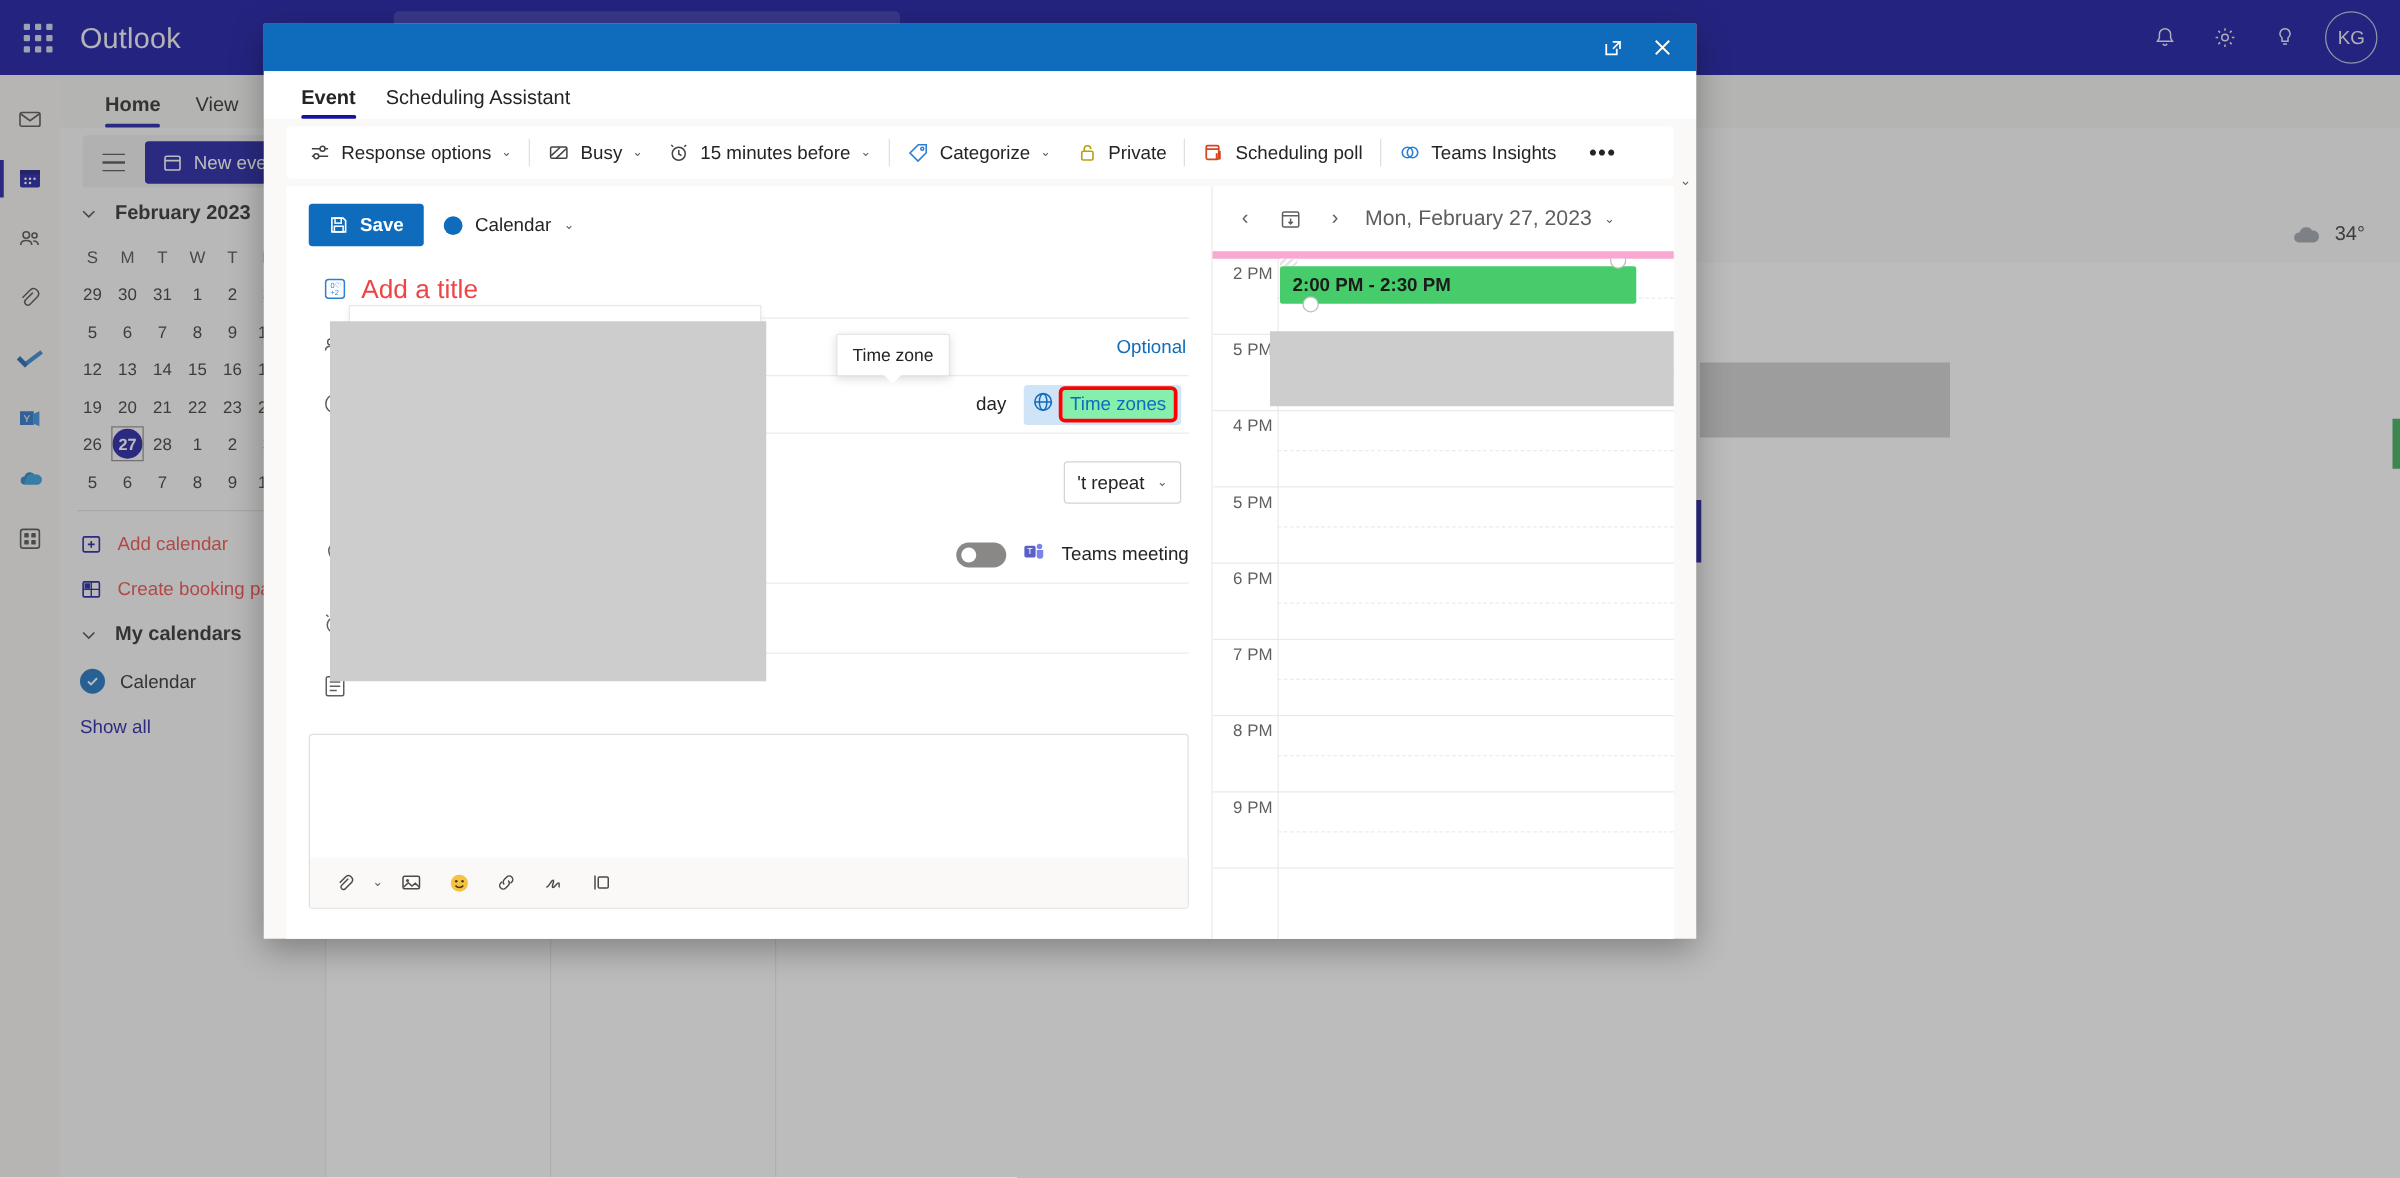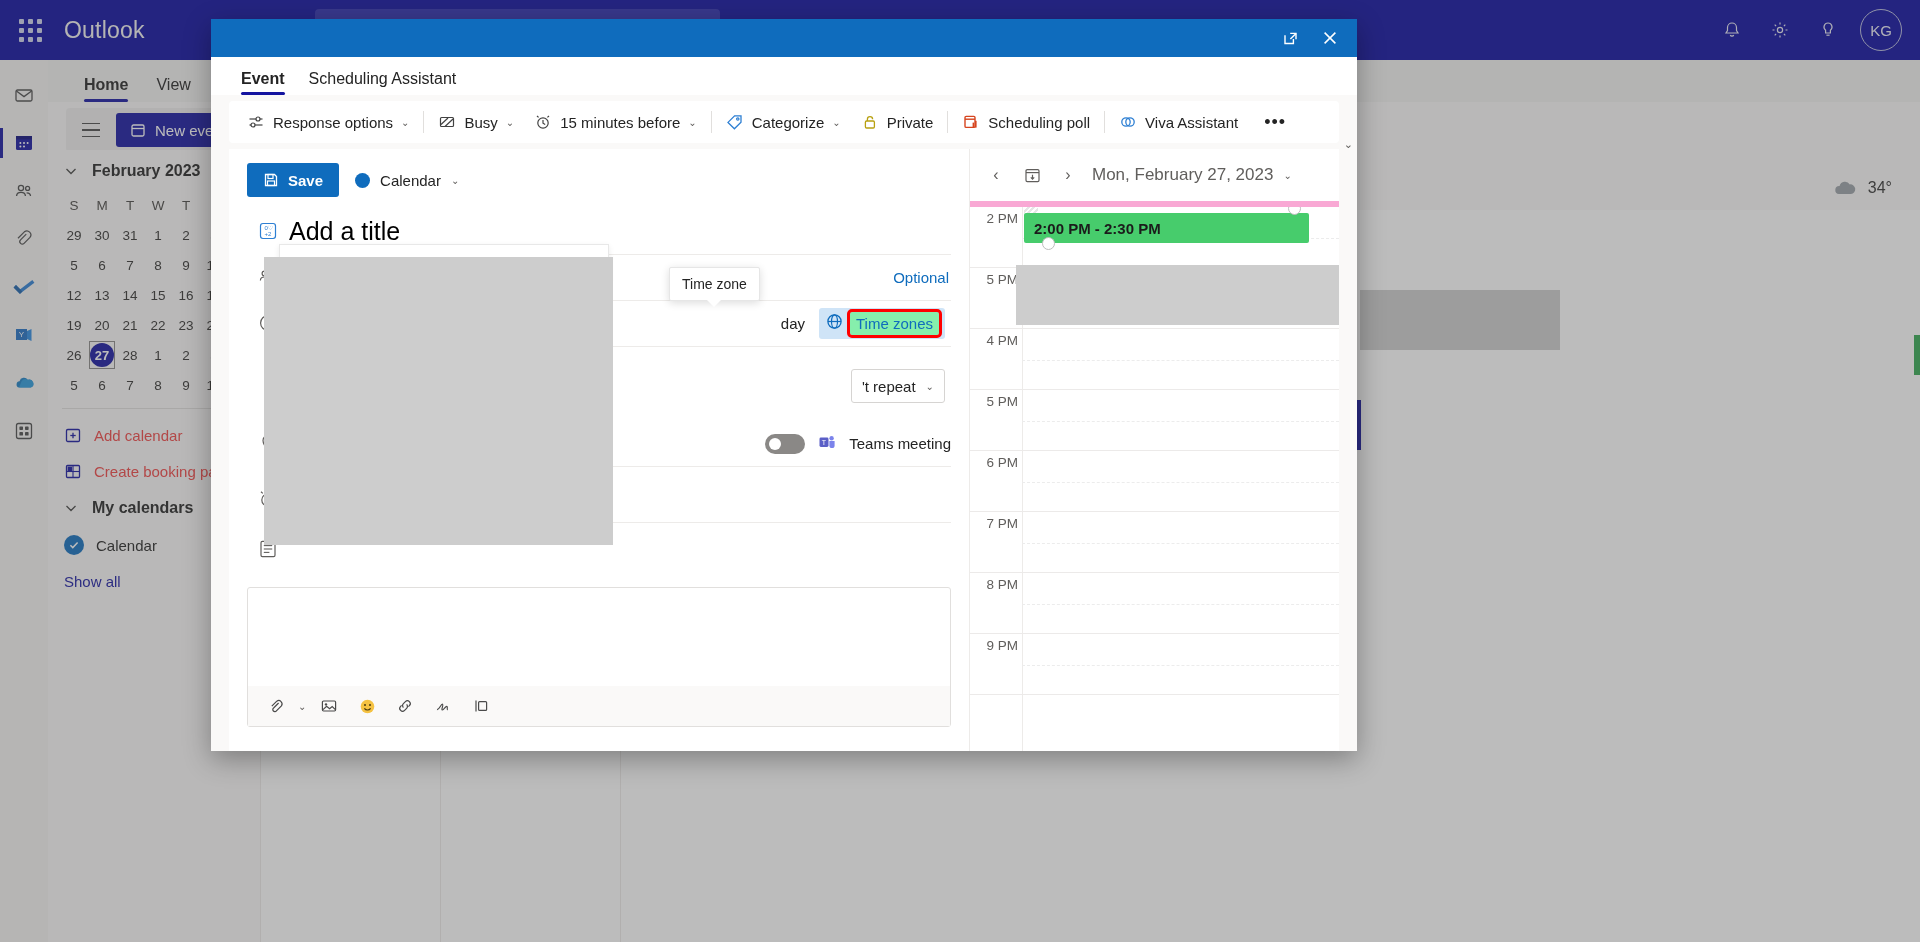--- a/index.html
+++ b/index.html
@@ -125,21 +125,21 @@
   .preview { flex: 1; border-left: 1px solid #edebe9; position: relative; background: #fff; }
 
   .compose-head { display: flex; align-items: center; gap: 16px; padding: 14px 18px 12px 18px; }
   .save-btn { background: #0f6cbd; color: #fff; height: 34px; border-radius: 3px; display: flex; align-items: center; gap: 9px; padding: 0 16px; font-size: 15px; font-weight: 600; }
   .cal-picker { display: flex; align-items: center; gap: 10px; font-size: 15px; color: #242424; }
   .cal-dot { width: 15px; height: 15px; border-radius: 50%; background: #0f6cbd; }
 
   .field-row { display: flex; align-items: flex-start; padding: 0 18px; position: relative; }
   .field-icon { width: 42px; min-width: 42px; height: 44px; display: flex; align-items: center; justify-content: center; color: #605e5c; }
   .field-main { flex: 1; border-bottom: 1px solid #edebe9; min-height: 46px; display: flex; align-items: center; }
-  .placeholder-lg { font-size: 25px; color: #000000; }
+  .placeholder-lg { font-size: 21px; color: #ef4444; }
   .placeholder { font-size: 15px; color: #605e5c; }
   .caret { display: inline-block; width: 1px; height: 17px; background: #201f1e; margin-right: 1px; }
   .optional-link { color: #0f6cbd; font-size: 15px; margin-left: auto; padding-right: 2px; }
 
   .dt-row { height: 56px; }
   .allday-label { font-size: 15px; color: #242424; }
   .tz-wrap { display: flex; align-items: center; gap: 6px; background: #cfe4f7; border-radius: 3px; padding: 4px 6px; }
   .tz-globe { color: #0f6cbd; }
   .tz-btn { color: #0f6cbd; font-size: 15px; padding: 3px 6px; background: #86efac; }
   .tz-highlight { outline: 3px solid #ff0000; border-radius: 2px; }
@@ -523,21 +523,21 @@
             <rect x="13" y="7.8" width="1.6" height="6.8" fill="#d6451f"></rect>
           </svg>
         <span>Scheduling poll</span>
       </div>
       <div class="tb-sep"></div>
       <div class="tb-item">
         <svg width="18" height="18" viewBox="0 0 18 18">
             <circle cx="7" cy="9" r="4.2" fill="none" stroke="#2d7fd3" stroke-width="1.3"></circle>
             <circle cx="11" cy="9" r="4.2" fill="none" stroke="#2d7fd3" stroke-width="1.3"></circle>
           </svg>
-        <span>Viva Assistant</span>
+        <span>Teams Insights</span>
       </div>
       <div class="tb-more">•••</div>
       <div class="toolbar-collapse">⌄</div>
     </div>
 
     <div class="dlg-body">
 
       <div class="compose">
 
         <div class="compose-head">

